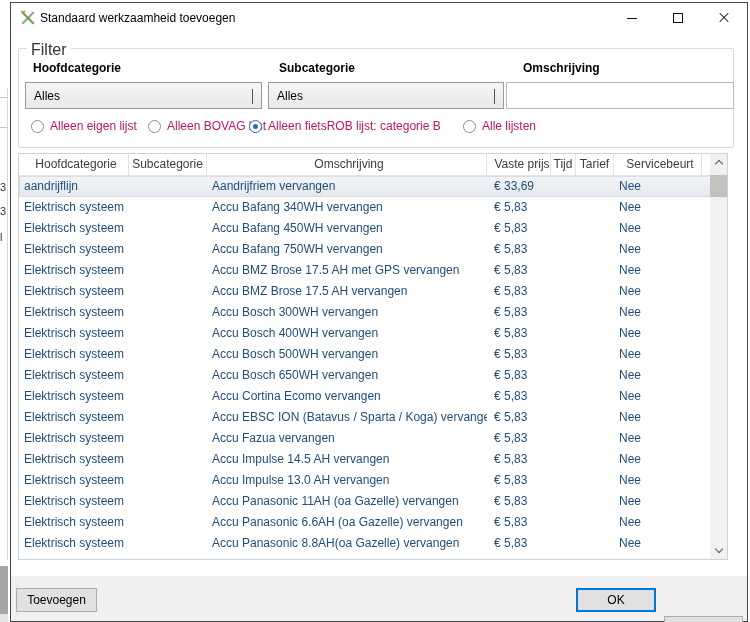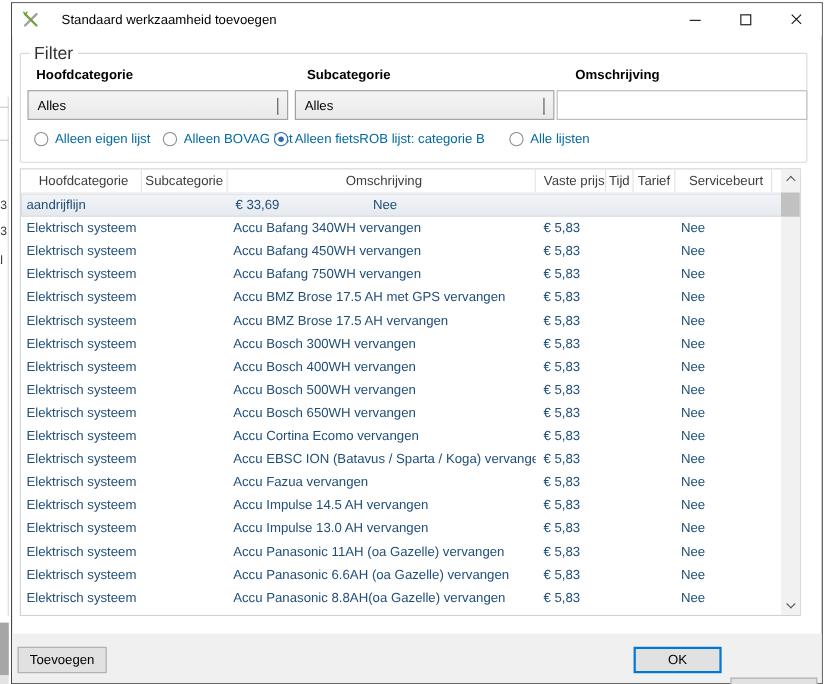--- a/index.html
+++ b/index.html
@@ -22,21 +22,21 @@
 
   
   .dialog {
     position:absolute; left:10px; top:2px; width:738px; height:620px;
     background:#fff; border:1px solid #474747;
   }
 
   
   .titlebar { position:absolute; left:0; top:0; right:0; height:30px; display:flex; align-items:center; background:#fff; }
   .app-icon { margin-left:9px; width:16px; height:16px; flex:0 0 auto; }
-  .title-text { margin-left:20px; font-size:12px; color:#000; white-space:nowrap; }
+  .title-text { margin-left:4px; font-size:12px; color:#000; white-space:nowrap; }
   .win-controls { margin-left:auto; height:100%; display:flex; }
   .win-btn { width:46px; height:100%; display:flex; align-items:center; justify-content:center; }
   .glyph-min { width:10px; height:1px; background:#111; }
   .glyph-max { width:10px; height:10px; border:1px solid #111; }
   .glyph-close { position:relative; width:12px; height:12px; }
   .glyph-close i { position:absolute; left:0; top:5px; width:12px; height:1px; background:#111; }
   .glyph-close i:first-child { transform:rotate(45deg); }
   .glyph-close i:last-child { transform:rotate(-45deg); }
 
   
@@ -67,21 +67,21 @@
     background:#fff; border:1px solid #b3b9be; font-family:inherit; font-size:12px; padding:0 6px; outline:none;
   }
 
   .radio-row { position:absolute; left:0; top:116px; width:716px; height:15px; }
   .radio-item { position:absolute; top:0; display:flex; align-items:center; gap:6px; cursor:default; }
   .radio-circle { width:13px; height:13px; border-radius:50%; border:1px solid #8b8b8b; background:#fff; position:relative; flex:0 0 auto; }
   .radio-item.checked .radio-circle { border-color:#2d6cb4; }
   .radio-item.checked .radio-circle::after {
     content:""; position:absolute; left:3px; top:3px; width:5px; height:5px; border-radius:50%; background:#2d6cb4;
   }
-  .radio-label { font-size:12px; color:#0369a1; white-space:nowrap; }
+  .radio-label { font-size:12px; color:#be185d; white-space:nowrap; }
 
   
   .table {
     position:absolute; left:7px; top:150px; width:710px; height:407px;
     border:1px solid #ccd3da; background:#fff;
   }
   .thead { display:flex; height:22px; margin-right:17px; border-bottom:1px solid #e3e3e3; }
   .hcell {
     font-size:12px; color:#3d3d3d; text-align:center; line-height:21px;
     border-right:1px solid #e3e3e3; white-space:nowrap; overflow:hidden;
@@ -203,20 +203,21 @@
         <div class="hcell c3">Vaste prijs</div>
         <div class="hcell c4">Tijd</div>
         <div class="hcell c5">Tarief</div>
         <div class="hcell c6">Servicebeurt</div>
         <div class="hcell c7"></div>
       </div>
     <div class="tbody" id="table-body">
         <div class="trow selected">
           <div class="tcell c0">aandrijflijn</div>
           <div class="tcell c1"></div>
+          <div class="tcell c2">Aandrijfriem vervangen</div>
           <div class="tcell c3">€ 33,69</div>
           <div class="tcell c4"></div>
           <div class="tcell c5"></div>
           <div class="tcell c6">Nee</div>
           <div class="tcell c7"></div>
         </div>
         <div class="trow">
           <div class="tcell c0">Elektrisch systeem</div>
           <div class="tcell c1"></div>
           <div class="tcell c2">Accu Bafang 340WH vervangen</div>

